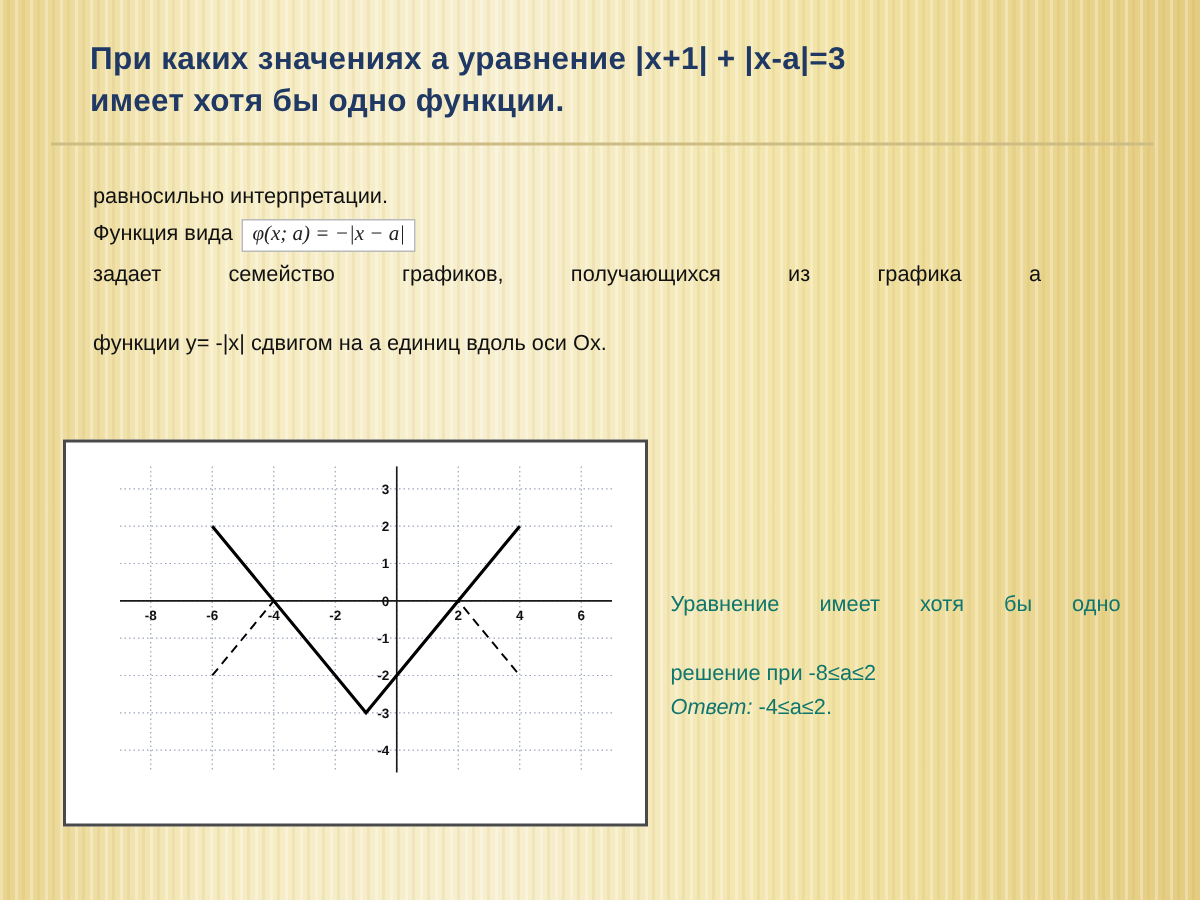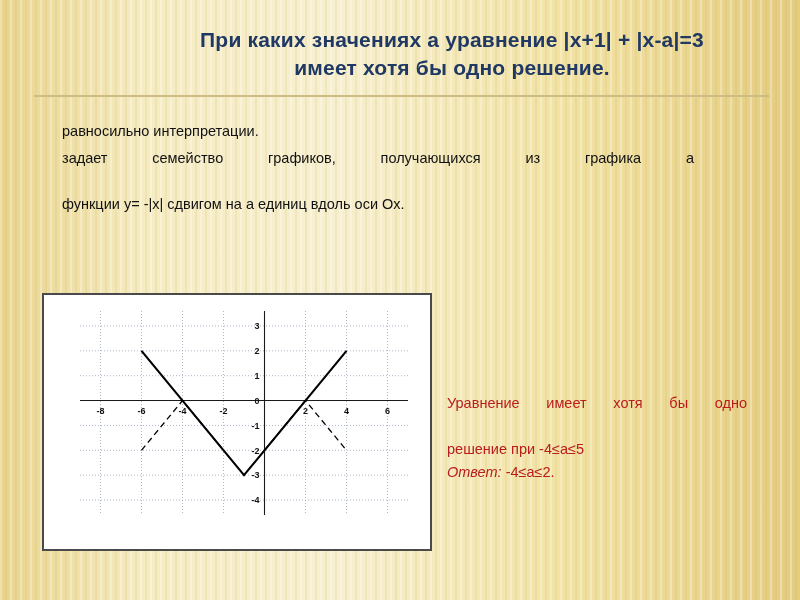--- a/index.html
+++ b/index.html
@@ -32,27 +32,26 @@
   }
   .slide {
     position: absolute;
     inset: 0;
   }
   .title {
     position: absolute;
     left: 60px;
     top: 26px;
     width: 690px;
-    text-align: center;
+    text-align: left;
     color: #1f3864;
     font-size: 21px;
     font-weight: bold;
     line-height: 28px;
     letter-spacing: 0.2px;
-    padding-left: 47px;
   }
   .title-rule {
     position: absolute;
     left: 34px;
     top: 95px;
     width: 735px;
     height: 2px;
     background: #cdbd84;
   }
   .body-text {
@@ -119,43 +118,47 @@
     width: 358px;
     height: 232px;
   }
   svg.plot { display:block; }
 
   .right-note {
     position: absolute;
     left: 447px;
     top: 392px;
     width: 300px;
-    color: #b91c1c;
+    color: #0f766e;
     font-size: 14.5px;
     line-height: 23px;
     text-align: justify;
   }
   .right-note .l1 { display: block; text-align: justify; }
   .right-note .l1:after { content:""; display:inline-block; width:100%; }
 </style>
 </head>
 <body>
 
 <div class="bg"></div>
 
 <div class="slide">
 
   <div class="title">
     <div>При каких значениях a уравнение |x+1| + |x-a|=3</div>
-    <div>имеет хотя бы одно решение.</div>
+    <div>имеет хотя бы одно функции.</div>
   </div>
   <div class="title-rule"></div>
 
   <div class="body-text">
     <div class="line">равносильно интерпретации.</div>
+    <div class="formula-line">
+      <span>Функция вида</span>
+      <span class="formula-img">φ(x; a) = −|x − a|</span>
+    </div>
     <div class="just-block">
       <span class="j1">задает  семейство  графиков,  получающихся  из  графика  а</span>
       <span class="j2">функции y= -|x| сдвигом на a единиц вдоль оси Ox.</span>
     </div>
   </div>
 
   <div class="graph-panel">
     <div class="graph-inner">
       <svg class="plot" width="358" height="232" viewBox="0 0 358 232">
         <g id="grid">
@@ -201,17 +204,17 @@
             <text x="201.5" y="148.51707317073172" text-anchor="end" font-family="Liberation Sans, sans-serif" font-size="9" font-weight="bold" fill="#111">-2</text>
             <text x="201.5" y="173.39512195121952" text-anchor="end" font-family="Liberation Sans, sans-serif" font-size="9" font-weight="bold" fill="#111">-3</text>
             <text x="201.5" y="198.27317073170732" text-anchor="end" font-family="Liberation Sans, sans-serif" font-size="9" font-weight="bold" fill="#111">-4</text>
           </g>
       </svg>
     </div>
   </div>
 
   <div class="right-note">
     <span class="l1">Уравнение  имеет  хотя  бы  одно</span>
-    <span>решение при -4≤a≤5</span><br>
+    <span>решение при -8≤a≤2</span><br>
     <span class="ital">Ответ:</span><span> -4≤a≤2.</span>
   </div>
 
 </div>
 
 </body></html>

